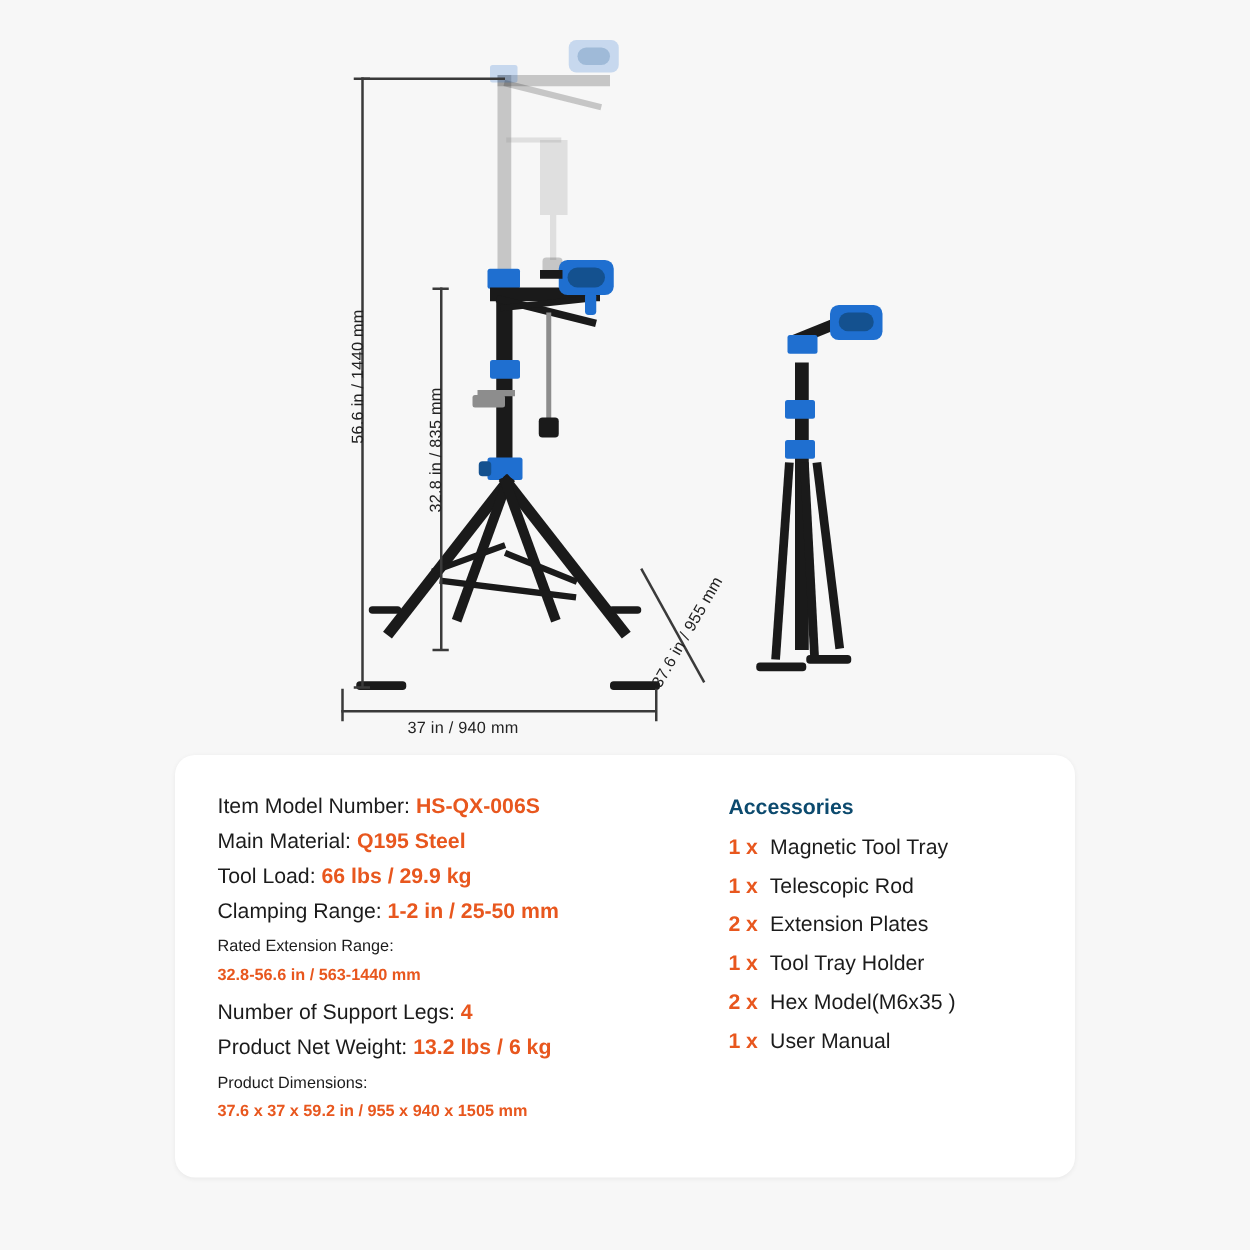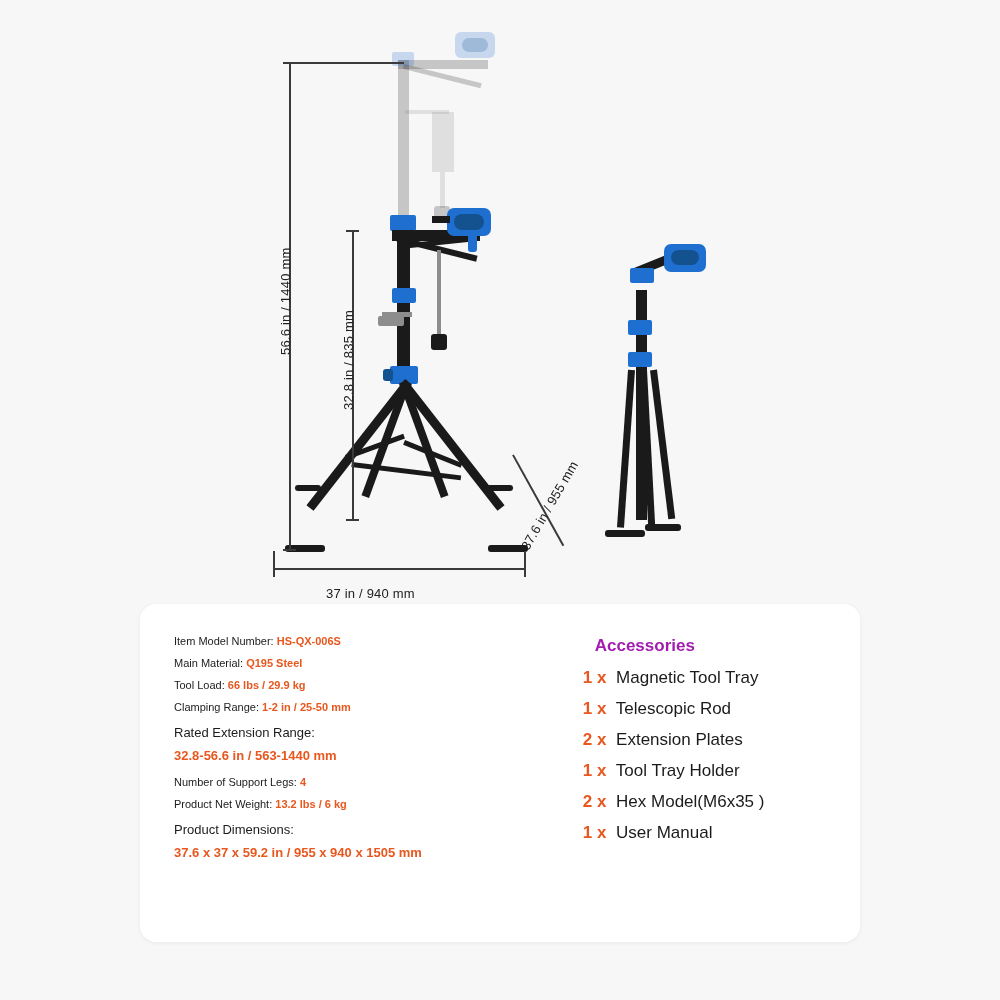--- a/index.html
+++ b/index.html
@@ -27,30 +27,30 @@
   .card{
     position:absolute;left:140px;top:604px;width:720px;height:338px;
     background:#ffffff;border-radius:16px;
     box-shadow:0 1px 4px rgba(0,0,0,.06);
   }
   .card-inner{display:flex;padding:32px 34px 0 34px;box-sizing:border-box;height:100%;}
   .spec-col{width:420px;}
   .acc-col{width:250px;}
 
   .spec-row{
-    font-size:11px;color:#1b1b1b;line-height:1.0;margin-bottom:11px;
+    font-size:17px;color:#1b1b1b;line-height:1.0;margin-bottom:11px;
     white-space:nowrap;
   }
   .spec-row .val{color:#e8571e;font-weight:bold;}
   .spec-block{
     font-size:13px;color:#1b1b1b;margin-bottom:11px;line-height:1.45;
   }
   .spec-block .val{color:#e8571e;font-weight:bold;display:block;margin-top:4px;}
 
-  .acc-title{font-size:17px;color:#a21caf;font-weight:bold;margin-bottom:12px;margin-left:12px;}
+  .acc-title{font-size:17px;color:#0c4a6e;font-weight:bold;margin-bottom:12px;}
   .acc-row{font-size:17px;color:#1b1b1b;margin-bottom:11px;white-space:nowrap;}
   .acc-row .qty{color:#e8571e;font-weight:bold;margin-right:5px;}
 
   
   .part{position:absolute;background:#1a1a1a;}
   .ghost{opacity:.22;}
   .blue{position:absolute;background:#1f6fd0;border-radius:2px;}
   .blue-d{position:absolute;background:#14518f;border-radius:2px;}
   .gray{position:absolute;background:#8d8d8d;}
 </style>
@@ -129,21 +129,21 @@
     <div class="dim-line" style="left:346px;top:230px;width:13px;height:1.5px;"></div>
     <div class="dim-line" style="left:346px;top:519px;width:13px;height:1.5px;"></div>
     <div class="dim-label rot-90" style="left:341px;top:410px;">32.8 in / 835 mm</div>
 
     <div class="dim-line" style="left:512px;top:455px;width:1.5px;height:104px;transform:rotate(-29deg);transform-origin:top center;"></div>
     <div class="dim-label rot-diag" style="left:518px;top:545px;">37.6 in / 955 mm</div>
 
     <div class="dim-line" style="left:273px;top:568px;width:252px;height:1.5px;"></div>
     <div class="dim-line" style="left:273px;top:551px;width:1.5px;height:26px;"></div>
     <div class="dim-line" style="left:524px;top:551px;width:1.5px;height:26px;"></div>
-    <div class="dim-label" style="left:326px;top:586px;">37 in / 940 mm</div>
+    <div class="dim-label" style="left:326px;top:574px;">37 in / 940 mm</div>
   </div>
 
   <div class="card">
     <div class="card-inner">
 
       <div class="spec-col">
         <div class="spec-row">
           <span>Item Model Number:</span>
           <span class="val">HS-QX-006S</span>
         </div>

